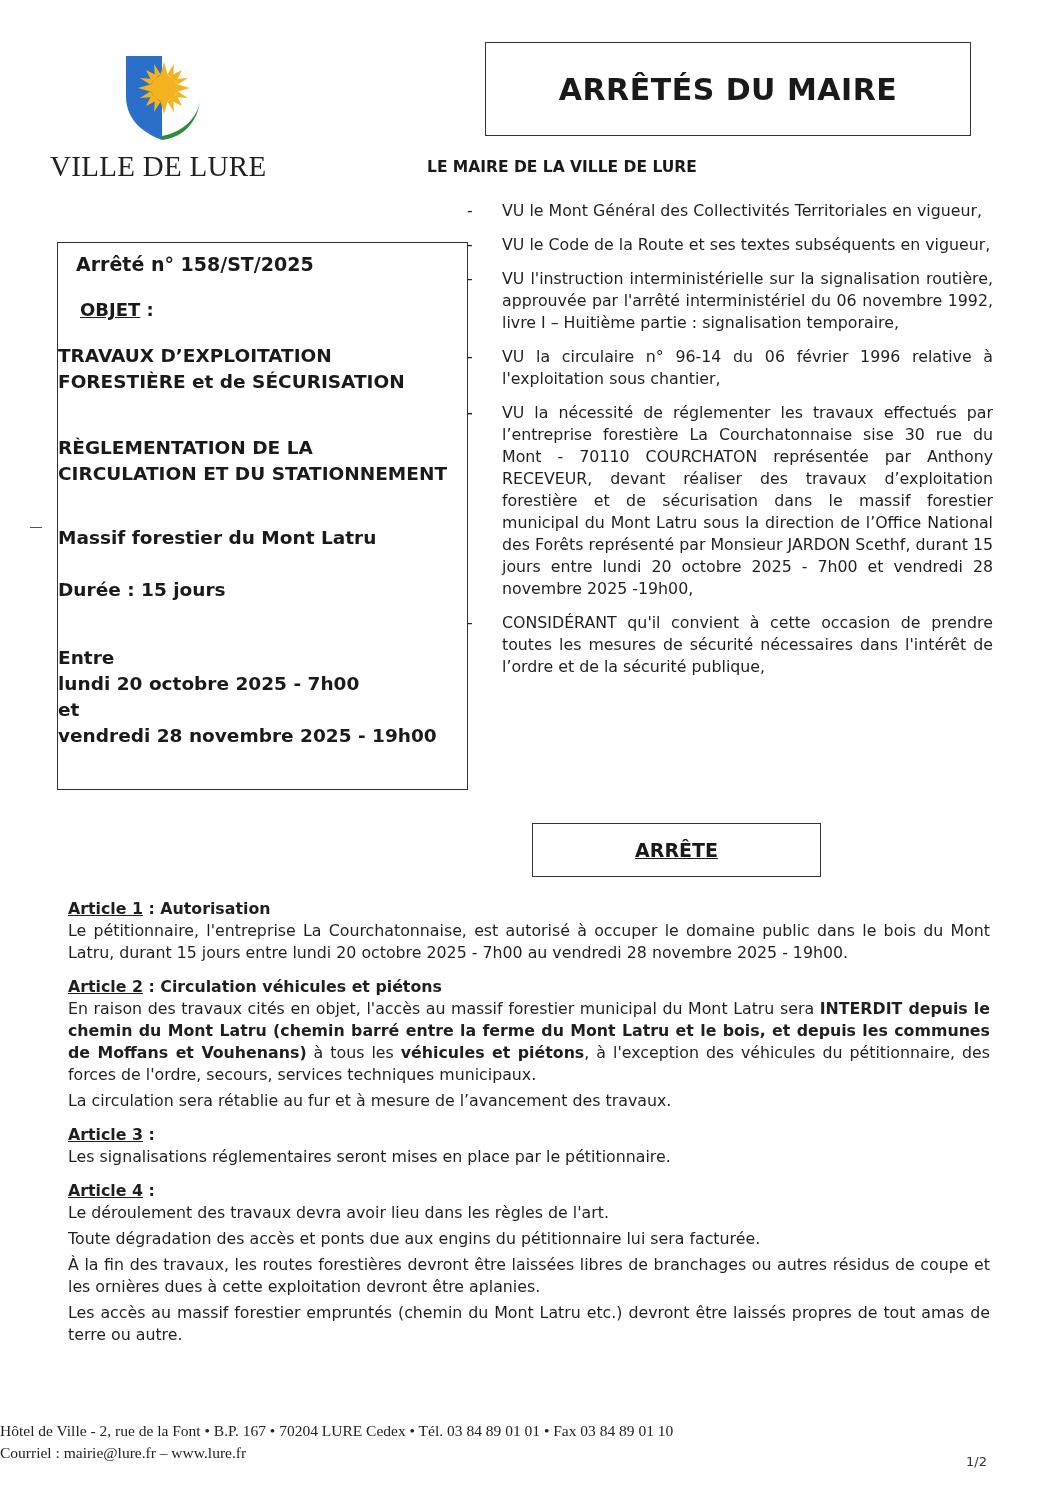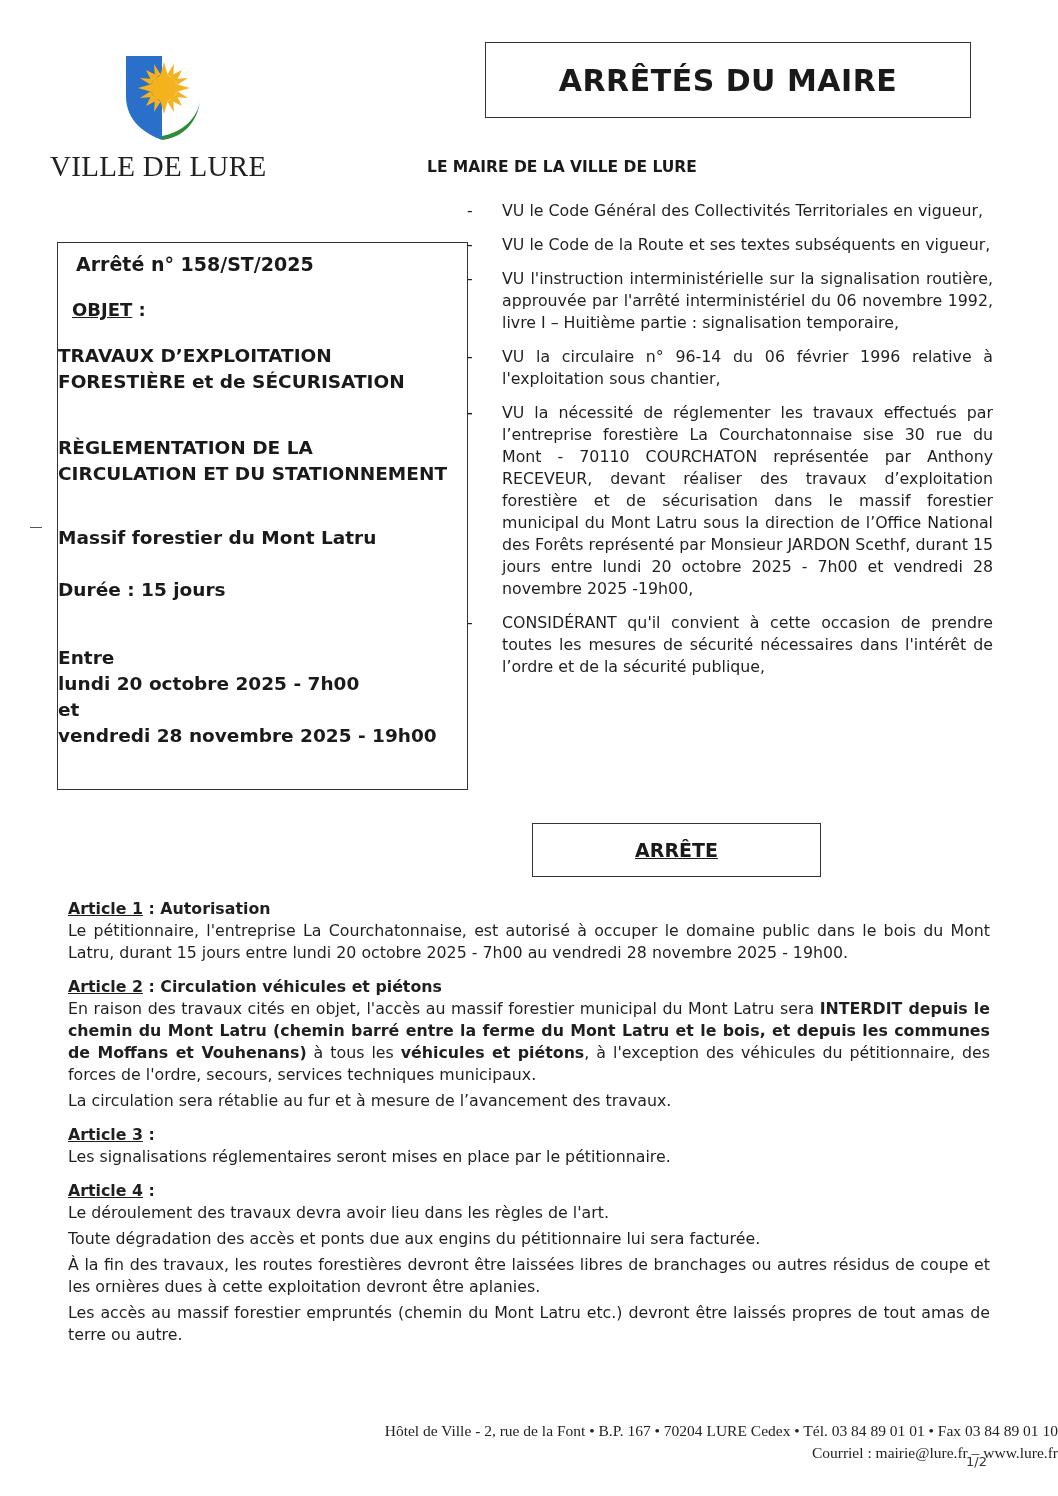--- a/index.html
+++ b/index.html
@@ -12,36 +12,36 @@
   
   .logo { left: 118px; top: 52px; width: 90px; height: 95px; }
   .city-name {
     left: 50px; top: 150px; width: 240px;
     font-family: "Liberation Serif", serif; font-size: 29px; letter-spacing: 0.3px;
     color: #222;
   }
 
   
   .header-box {
-    left: 485px; top: 42px; width: 486px; height: 76px;
+    left: 485px; top: 42px; width: 486px; height: 94px;
     border: 1.5px solid #333; box-sizing: border-box;
     display: flex; align-items: center; justify-content: center;
   }
   .header-title { font-size: 30px; font-weight: bold; letter-spacing: 0.5px; color: #1a1a1a; }
 
   .maire-line { left: 427px; top: 158px; font-size: 15.5px; font-weight: bold; color: #1a1a1a; }
 
   
   .left-box {
     left: 57px; top: 242px; width: 411px; height: 548px;
     border: 1.5px solid #333; box-sizing: border-box;
   }
   .lb-text { position: absolute; font-weight: bold; color: #1a1a1a; }
   .lb-arrete-no { left: 18px; top: 10px; font-size: 19px; }
-  .lb-objet { left: 14px; top: 56px; font-size: 18px; }
+  .lb-objet { left: 22px; top: 56px; font-size: 18px; }
   .lb-objet u { text-decoration: underline; }
   .lb-center { left: 0; width: 100%; text-align: left; }
   .lb-t1 { top: 100px; font-size: 18.5px; line-height: 26px; }
   .lb-t2 { top: 192px; font-size: 18.5px; line-height: 26px; }
   .lb-t3 { top: 284px; font-size: 18.5px; }
   .lb-t4 { top: 336px; font-size: 18.5px; }
   .lb-t5 { top: 402px; font-size: 18.5px; line-height: 26px; }
 
   .margin-dash { left: 30px; top: 527px; width: 12px; height: 1px; background: #555; }
 
@@ -60,21 +60,21 @@
 
   
   .articles { left: 68px; top: 898px; width: 922px; font-size: 15.8px; line-height: 22px; color: #1f1f1f; }
   .article { margin-bottom: 12px; }
   .art-title { font-weight: bold; }
   .art-title u { text-decoration: underline; }
   .art-p { text-align: justify; margin: 0 0 4px 0; }
   .b { font-weight: bold; }
 
   
-  .footer { left: 0; top: 1420px; width: 1058px; text-align: right; font-family: "Liberation Serif", serif; font-size: 15.5px; line-height: 22px; color: #222; }
+  .footer { left: 0; top: 1420px; width: 1058px; text-align: left; font-family: "Liberation Serif", serif; font-size: 15.5px; line-height: 22px; color: #222; }
   .page-no { left: 966px; top: 1454px; font-size: 13px; color: #333; }
 </style>
 </head>
 <body>
 
 <div class="abs logo">
   <svg width="90" height="95" viewBox="0 0 90 95">
     <path d="M8,4 L44,4 L44,88 C28,82 8,70 8,44 Z" fill="#2a6fc9"></path>
     <path d="M44,88 C62,86 78,74 82,50 C78,68 64,80 44,84 Z" fill="#2e8b3a"></path>
     <g transform="translate(46,36)">
@@ -124,21 +124,21 @@
     <div>Entre</div>
     <div>lundi 20 octobre 2025 - 7h00</div>
     <div>et</div>
     <div>vendredi 28 novembre 2025 - 19h00</div>
   </div>
 </div>
 
 <div class="abs margin-dash"></div>
 
 <div class="abs vu-list">
-  <div class="vu-item"><span class="dash">-</span><span>VU le Code Général des Collectivités Territoriales en vigueur,</span></div>
+  <div class="vu-item"><span class="dash">-</span><span>VU le Mont Général des Collectivités Territoriales en vigueur,</span></div>
   <div class="vu-item"><span class="dash">-</span><span>VU le Code de la Route et ses textes subséquents en vigueur,</span></div>
   <div class="vu-item"><span class="dash">-</span><span>VU l'instruction interministérielle sur la signalisation routière, approuvée par l'arrêté interministériel du 06 novembre 1992, livre I – Huitième partie : signalisation temporaire,</span></div>
   <div class="vu-item"><span class="dash">-</span><span>VU la circulaire n° 96-14 du 06 février 1996 relative à l'exploitation sous chantier,</span></div>
   <div class="vu-item"><span class="dash">-</span></div>
   <div class="vu-item"><span class="dash">-</span><span>VU la nécessité de réglementer les travaux effectués par l’entreprise forestière La Courchatonnaise sise 30 rue du Mont - 70110 COURCHATON représentée par Anthony RECEVEUR, devant réaliser des travaux d’exploitation forestière et de sécurisation dans le massif forestier municipal du Mont Latru sous la direction de l’Office National des Forêts représenté par Monsieur JARDON Scethf, durant 15 jours entre lundi 20 octobre 2025 - 7h00 et vendredi 28 novembre 2025 -19h00,</span></div>
   <div class="vu-item"><span class="dash">-</span><span>CONSIDÉRANT qu'il convient à cette occasion de prendre toutes les mesures de sécurité nécessaires dans l'intérêt de l’ordre et de la sécurité publique,</span></div>
 </div>
 
 <div class="abs arrete-box">
   <span class="arrete-label">ARRÊTE</span>

